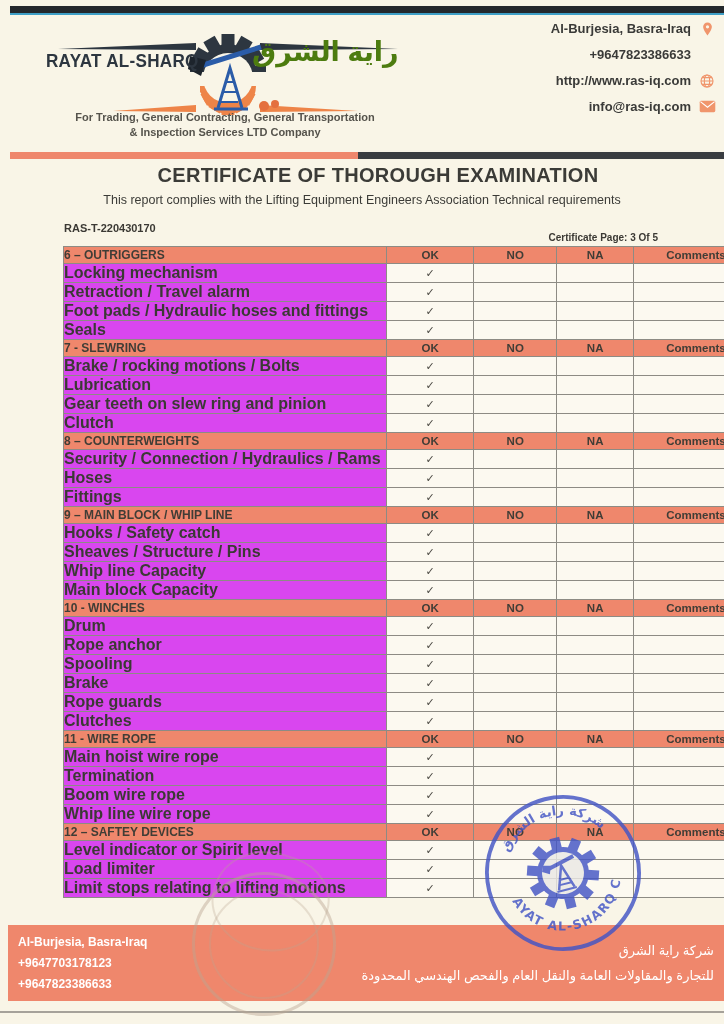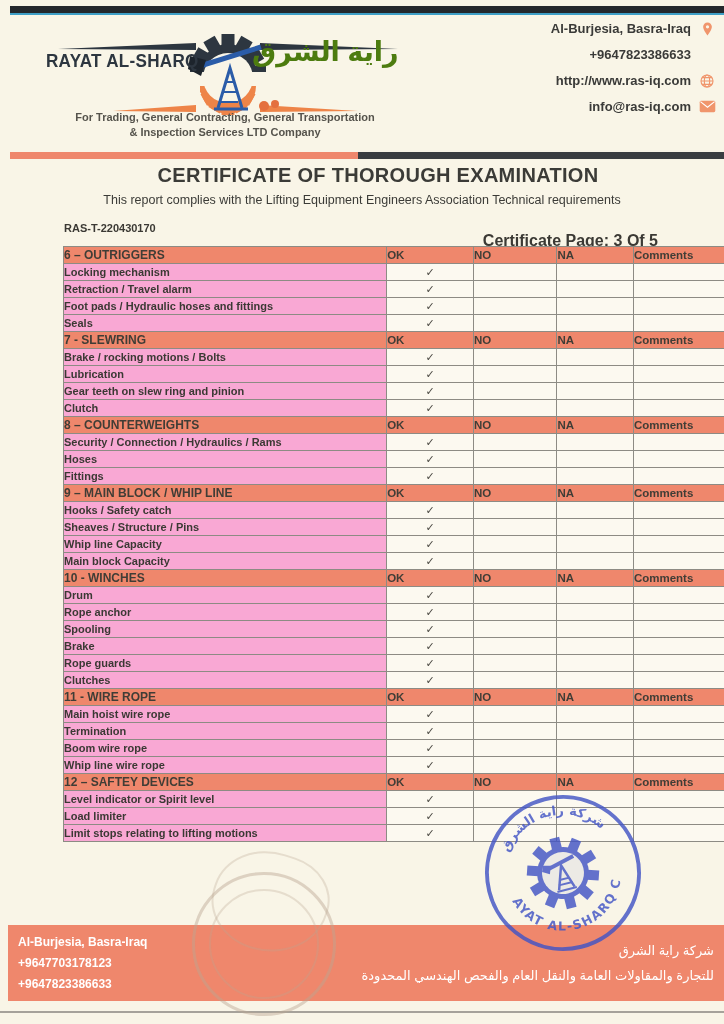--- a/index.html
+++ b/index.html
@@ -24,29 +24,29 @@
 
   
   .contact-block { position:absolute; right:8px; top:20px; width:250px; display:flex; flex-direction:column; gap:9px; }
   .contact-line { display:flex; align-items:center; justify-content:flex-end; gap:7px; font-size:13px; font-weight:bold; color:#3a3a38; line-height:17px; }
   .contact-line .cicon { width:18px; height:17px; display:flex; align-items:center; justify-content:center; }
 
   
   .cert-title { position:absolute; left:16px; top:164px; width:100%; text-align:center; font-size:20px; font-weight:bold; color:#3b3b37; letter-spacing:.3px; }
   .cert-subtitle { position:absolute; left:0; top:193px; width:100%; text-align:center; font-size:12.5px; color:#3b3b37; }
   .ref-number { position:absolute; left:64px; top:222px; font-size:11px; font-weight:bold; color:#3b3934; }
-  .page-indicator { position:absolute; right:66px; top:232px; font-size:16px; font-weight:bold; color:#3b3934; }
+  .page-indicator { position:absolute; right:66px; top:232px; font-size:10px; font-weight:bold; color:#3b3934; }
 
   
   .table-wrap { position:absolute; left:63px; top:246px; width:696px; }
   table.insp { width:100%; border-collapse:collapse; }
   table.insp td { border:1px solid #8d8b84; height:16px; padding:0 0 0 0; }
   td.sec-title { background:#ef876c; font-size:12px; font-weight:bold; color:#403d36; padding-left:6px; }
-  td.sec-col { background:#ef876c; font-size:11.5px; font-weight:bold; color:#403d36; text-align:left; }
-  td.item-label { background:#f9a8d4; font-size:11px; font-weight:bold; color:#3b3934; padding-left:6px; }
+  td.sec-col { background:#ef876c; font-size:11.5px; font-weight:bold; color:#403d36; text-align:center; }
+  td.item-label { background:#d946ef; font-size:16px; font-weight:bold; color:#3b3934; padding-left:6px; }
   td.mark-cell { background:#fcf9f0; font-size:11px; text-align:center; color:#4a4842; }
 
   
   .stamp { position:absolute; left:482px; top:792px; width:162px; height:162px; transform:rotate(-14deg); opacity:.82; z-index:10; }
   .stamp text { font-family:"DejaVu Sans",sans-serif; }
 
   
   .emboss-circle { position:absolute; left:192px; top:872px; width:138px; height:138px; border:3px solid rgba(186,166,146,.45); border-radius:50%; z-index:6; }
   .emboss-circle::after { content:""; position:absolute; left:14px; top:14px; right:14px; bottom:14px; border:2px solid rgba(186,166,146,.3); border-radius:50%; }
   .emboss-blob { position:absolute; left:212px; top:852px; width:112px; height:96px; border:2px solid rgba(186,166,146,.3); border-radius:55% 45% 60% 50%; transform:rotate(18deg); z-index:6; }

